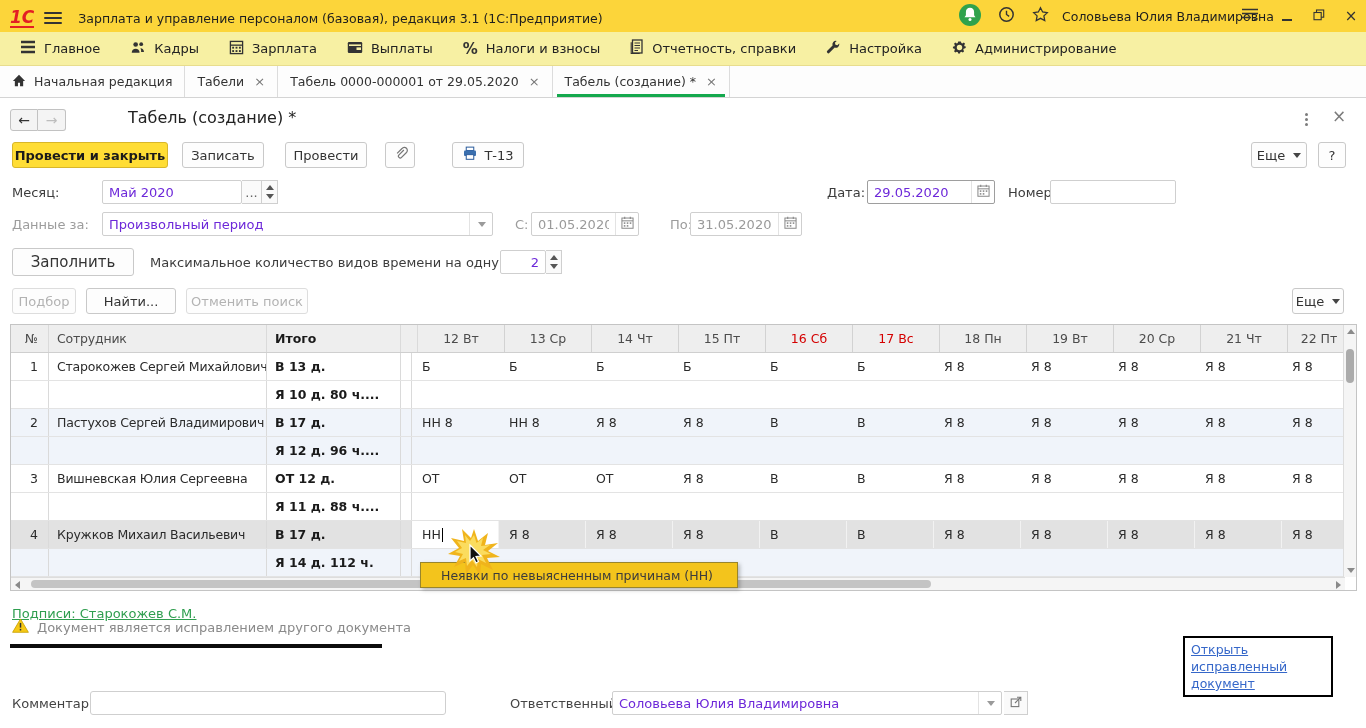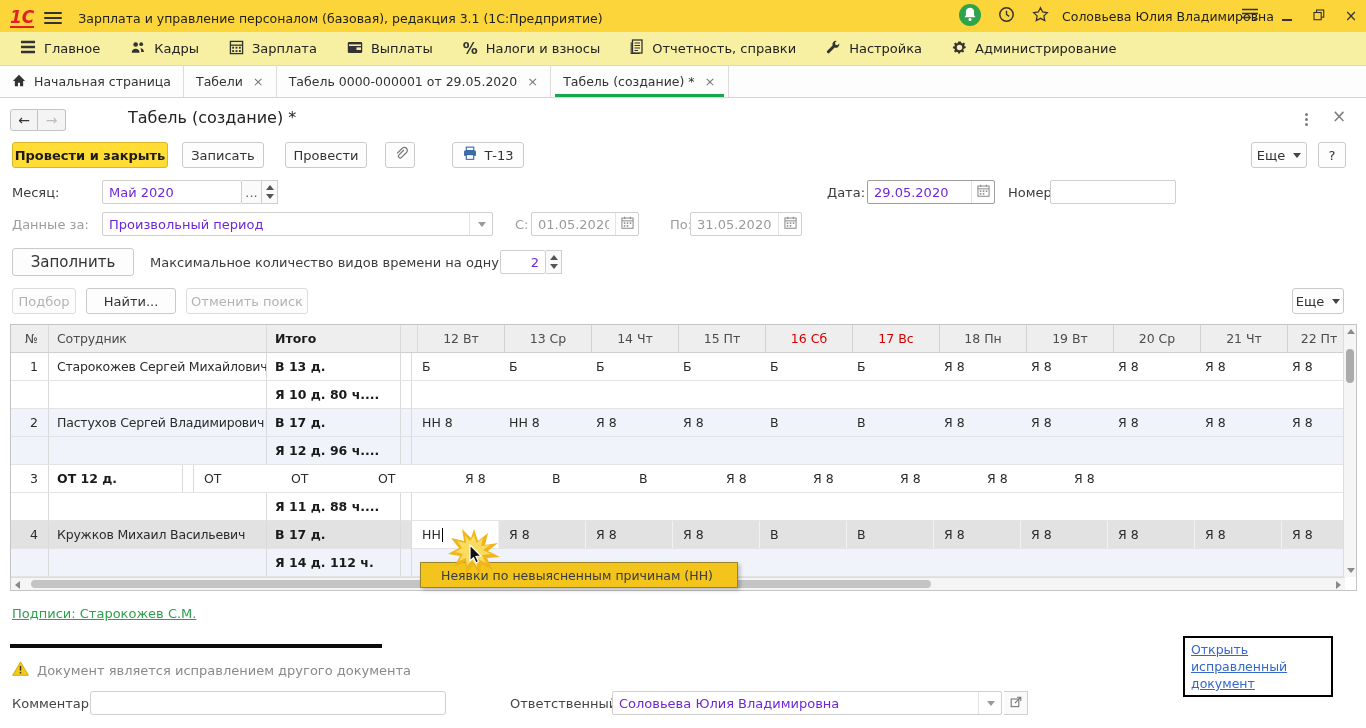--- a/index.html
+++ b/index.html
@@ -201,21 +201,21 @@
           </svg></span>
         <span>Администрирование</span>
       </div>
     </div>
 
   <div class="abs tabbar" id="tabs">
       <div class="tab">
         <span><svg width="14" height="13" viewBox="0 0 16 15">
             <path d="M8 1L1 8h2.2v6h3.6v-4h2.4v4h3.6V8H15z" fill="#333"></path>
           </svg></span>
-        <span>Начальная страница</span>
+        <span>Начальная редакция</span>
       </div>
       <div class="tab">
         <span>Табели</span>
         <span class="x">×</span>
       </div>
       <div class="tab">
         <span>Табель 0000-000001 от 29.05.2020</span>
         <span class="x">×</span>
       </div>
       <div class="tab active">
@@ -437,20 +437,21 @@
             <div class="tc day" style="width: 87px;"></div>
             <div class="tc day" style="width: 87px;"></div>
             <div class="tc day" style="width: 87px;"></div>
             <div class="tc day" style="width: 87px;"></div>
             <div class="tc day" style="width: 87px;"></div>
             <div class="tc day" style="width: 87px;"></div>
             <div class="tc day" style="width: 63px;"></div>
           </div>
           <div class="tr">
             <div class="tc num" style="width: 38px;">3</div>
+            <div class="tc name" style="width: 218px;">Вишневская Юлия Сергеевна</div>
             <div class="tc total" style="width: 134px; text-align: right;">ОТ 12 д.</div>
             <div class="tc nar" style="width: 11px;"></div>
             <div class="tc day" style="width: 87px;">ОТ</div>
             <div class="tc day" style="width: 87px;">ОТ</div>
             <div class="tc day" style="width: 87px;">ОТ</div>
             <div class="tc day" style="width: 87px;">Я 8</div>
             <div class="tc day" style="width: 87px;">В</div>
             <div class="tc day" style="width: 87px;">В</div>
             <div class="tc day" style="width: 87px;">Я 8</div>
             <div class="tc day" style="width: 87px;">Я 8</div>
@@ -537,21 +538,21 @@
       <svg viewBox="0 0 52 48" width="52" height="48">
         <polygon points="26,2 30,14 40,6 37,18 50,16 40,24 52,30 39,31 45,43 33,37 32,48 25,38 18,47 17,35 6,40 12,29 0,27 11,21 3,11 16,14 14,2 23,11" fill="#f0b41c"></polygon>
         <polygon points="26,8 28.5,16 35,11 33,19 42,18 35,23 43,27 34,28 38,36 30,32 29,40 24,33 19,39 18,31 11,34 15,27 7,25 14,21 9,14 18,16 17,8 22,14" fill="#fbdc5e"></polygon>
         <polygon points="22,18 22,34 25.5,30.8 28,36 30.5,34.6 28,29.5 33,29" fill="#111" stroke="#fff" stroke-width="1.2"></polygon>
       </svg>
     </div>
 
     <div class="abs tooltip">Неявки по невыясненным причинам (НН)</div>
 
     <div class="abs linkgreen" style="left:12px;top:508px;">Подписи: Старокожев С.М.</div>
-    <div class="abs warnrow" style="left:12px;top:520px;margin-top:43px;">
+    <div class="abs warnrow" style="left:12px;top:520px;">
       <span><svg width="17" height="15" viewBox="0 0 16 14">
             <path d="M8 .8L15.4 13.4H.6z" fill="#f6c915" stroke="#c79f00" stroke-width=".8"></path>
             <rect x="7.3" y="4.6" width="1.4" height="4.4" fill="#333"></rect>
             <rect x="7.3" y="10.2" width="1.4" height="1.5" fill="#333"></rect>
           </svg></span>
       <span>Документ является исправлением другого документа</span>
     </div>
     <div class="abs blackbar" style="left:10px;top:546px;width:372px;"></div>
     <div class="abs linkbox" style="left:1183px;top:538px;">
       <a class="linkblue">Открыть исправленный документ</a>

